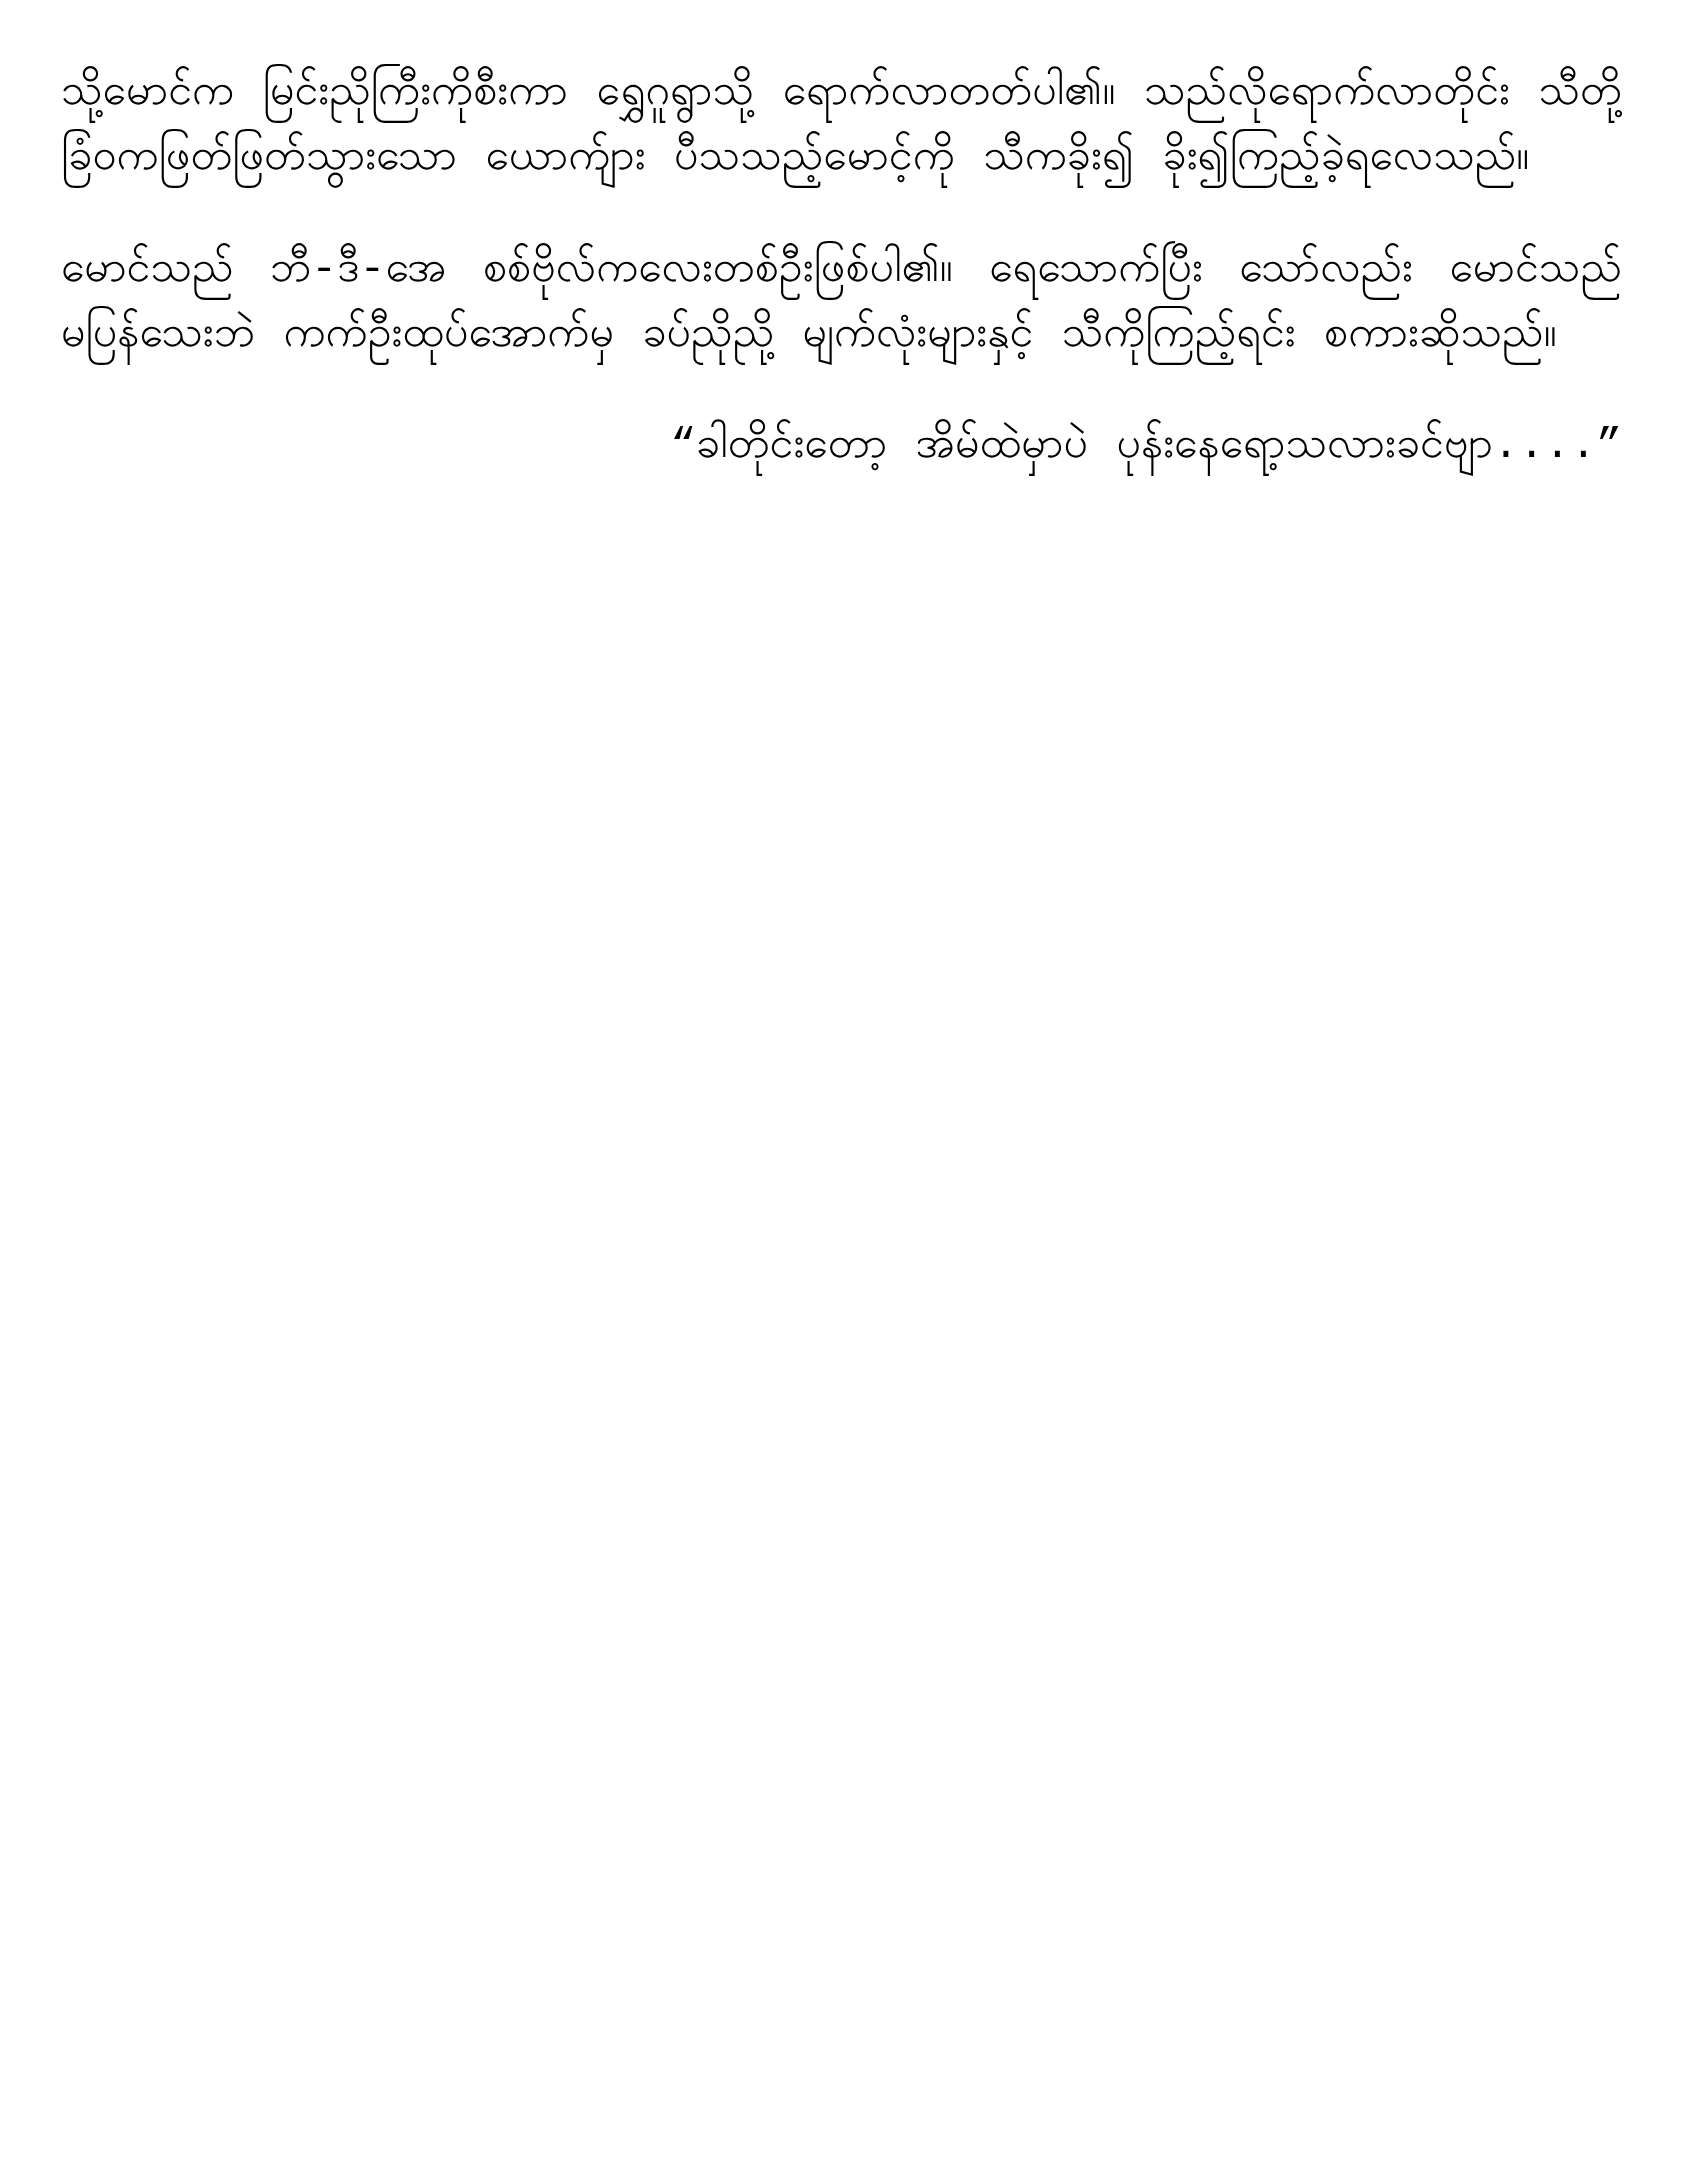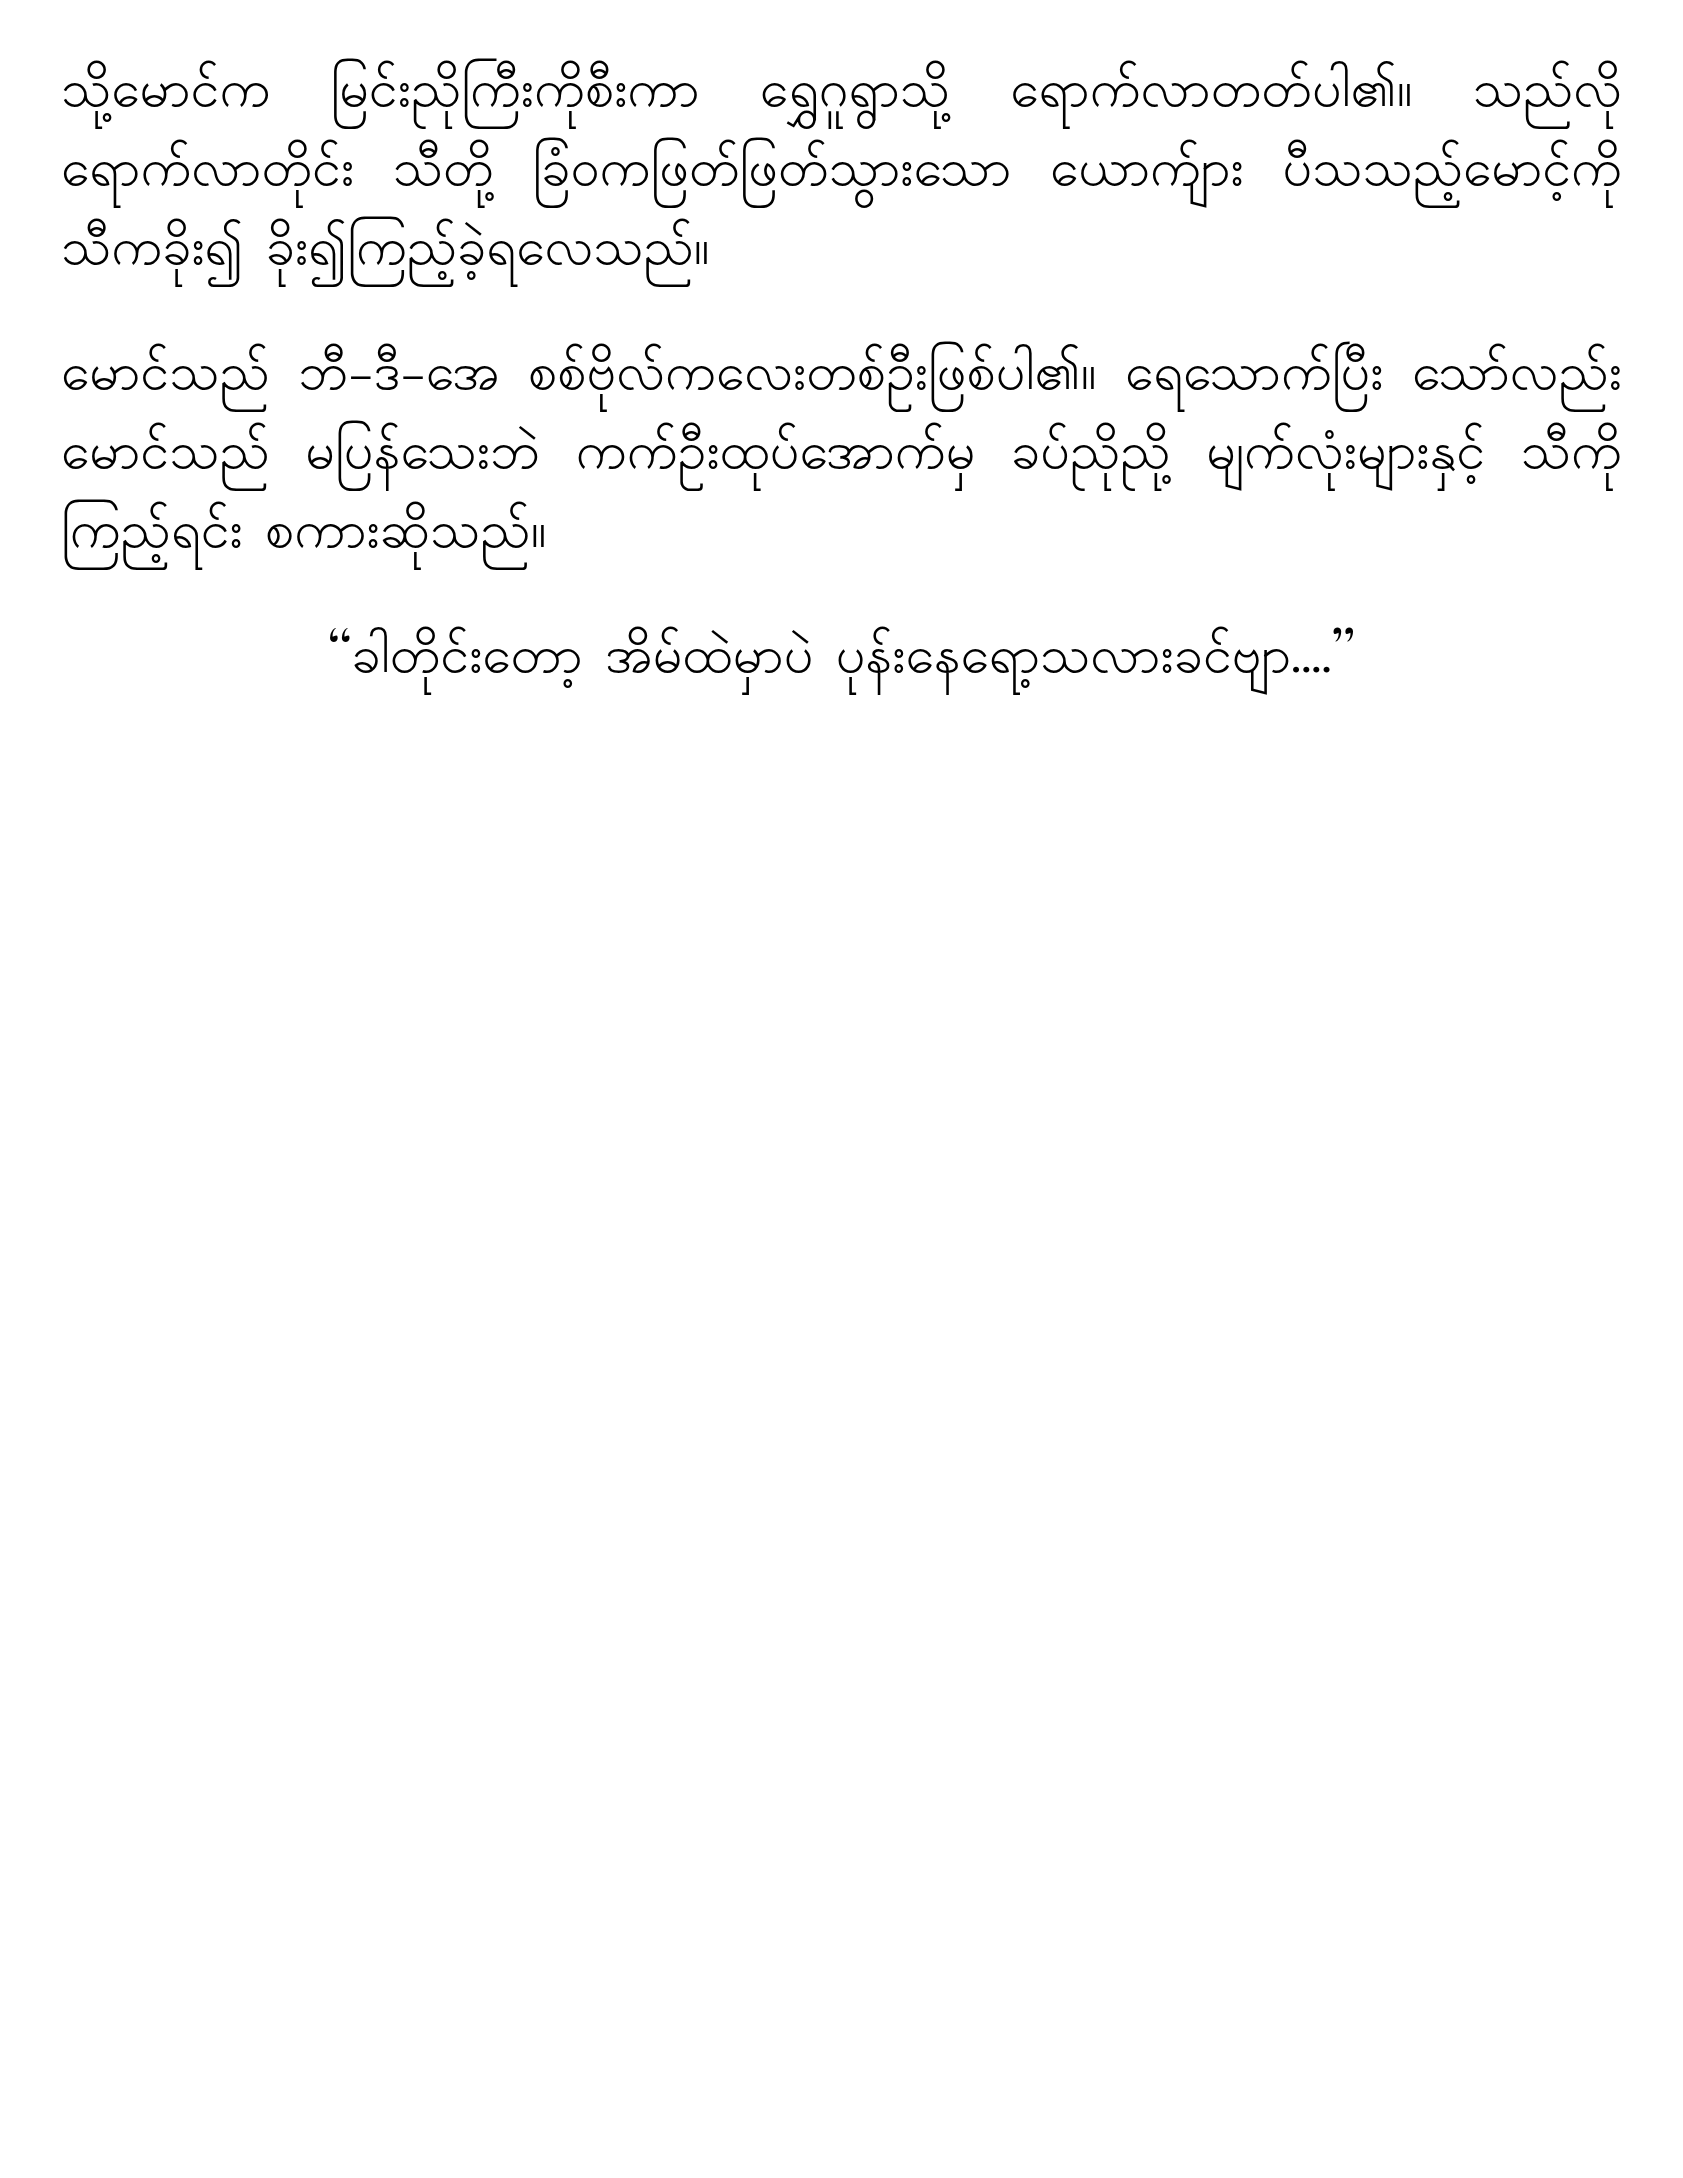--- a/index.html
+++ b/index.html
@@ -18,34 +18,35 @@
     box-sizing: border-box;
     width: 1683px;
     height: 2178px;
     padding: 51px 61px 40px 61px;
     background: #ffffff;
   }
   .doc-body {
     display: block;
   }
   p.para {
-    margin: 3px 0 46px 0;
-    font-size: 52px;
+    margin: 9px 0 46px 0;
+    font-size: 43px;
     line-height: 1.52;
     text-align: justify;
     text-justify: inter-word;
     word-spacing: 0.06em;
     color: #000000;
     font-weight: 400;
+    font-family: Liberation Mono, monospace;
   }
   p.para:last-child {
     margin-bottom: 0;
   }
   p.quote {
-    text-align: center;
+    text-align: right;
   }
 </style>
 </head>
 <body>
 
 <div class="page">
   <div class="doc-body">
     <p class="para">သို့မောင်က မြင်းညိုကြီးကိုစီးကာ ရွှေဂူရွာသို့ ရောက်လာတတ်ပါ၏။ သည်လိုရောက်လာတိုင်း သီတို့ ခြံဝကဖြတ်ဖြတ်သွားသော ယောက်ျား ပီသသည့်မောင့်ကို သီကခိုး၍ ခိုး၍ကြည့်ခဲ့ရလေသည်။</p>
     <p class="para">မောင်သည် ဘီ-ဒီ-အေ စစ်ဗိုလ်ကလေးတစ်ဦးဖြစ်ပါ၏။ ရေသောက်ပြီး သော်လည်း မောင်သည် မပြန်သေးဘဲ ကက်ဦးထုပ်အောက်မှ ခပ်ညိုညို့ မျက်လုံးများနှင့် သီကိုကြည့်ရင်း စကားဆိုသည်။</p>
     <p class="para quote">“ခါတိုင်းတော့ အိမ်ထဲမှာပဲ ပုန်းနေရော့သလားခင်ဗျာ....”</p>

